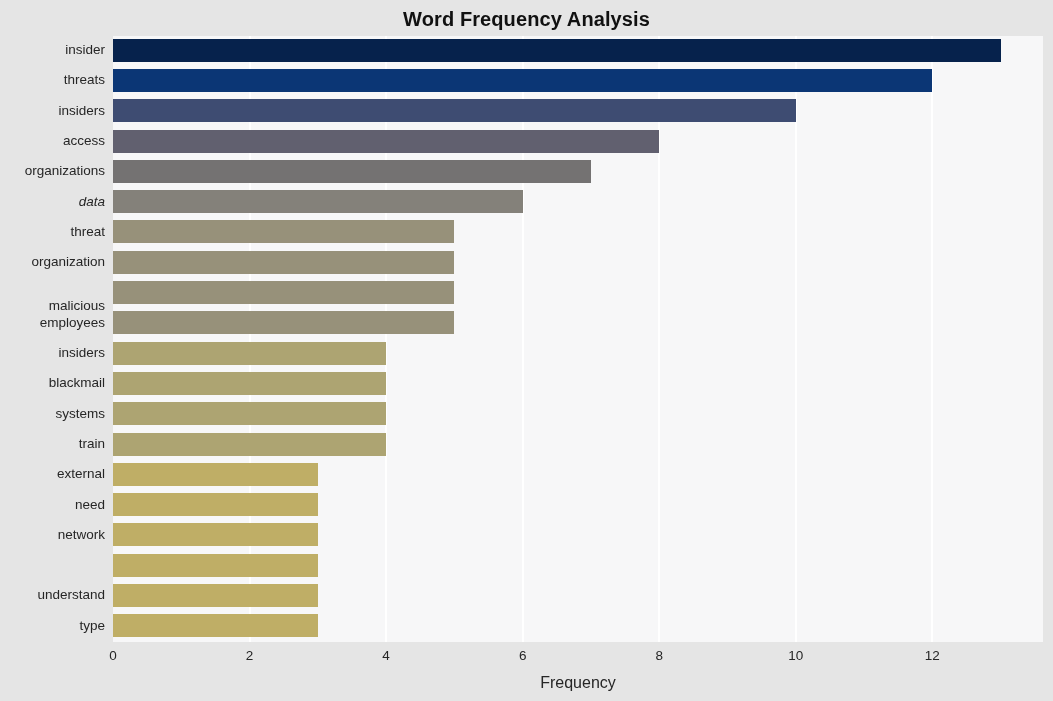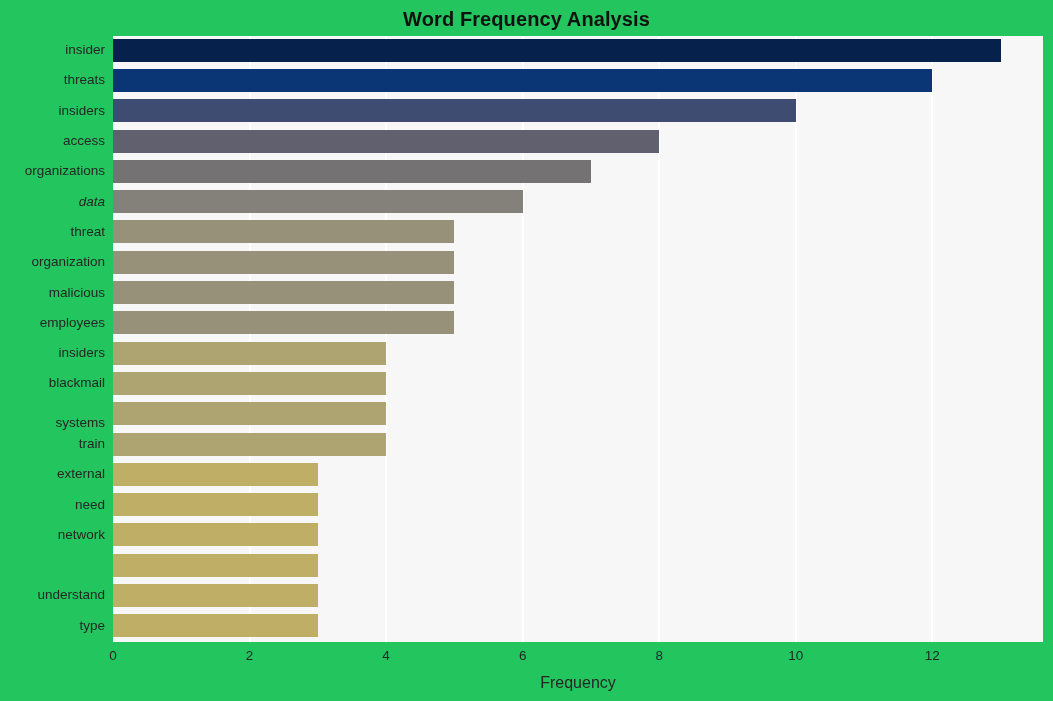--- a/index.html
+++ b/index.html
@@ -11,21 +11,21 @@
     width: 1053px;
     height: 701px;
     font-family: "Liberation Sans", sans-serif;
     overflow: hidden;
   }
 
   #chart-figure {
     position: relative;
     width: 1053px;
     height: 701px;
-    background: #22c55e;
+    background: #e5e5e5;
   }
 
   
   #chart-title {
     position: absolute;
     left: 0;
     top: 6px;
     width: 1053px;
     text-align: center;
     font-size: 20px;
@@ -205,25 +205,25 @@
 
   <div id="y-axis-labels">
       <div class="y-tick-label" style="top: 0px;">insider</div>
       <div class="y-tick-label" style="top: 30.3px;">threats</div>
       <div class="y-tick-label" style="top: 60.6px;">insiders</div>
       <div class="y-tick-label" style="top: 121.2px;">organizations</div>
       <div class="y-tick-label" style="top: 90.9px;">access</div>
       <div class="y-tick-label" style="top: 151.5px; font-style: italic;">data</div>
       <div class="y-tick-label" style="top: 181.8px;">threat</div>
       <div class="y-tick-label" style="top: 212.1px;">organization</div>
-      <div class="y-tick-label" style="top: 243px; margin-left: 48px;">malicious</div>
+      <div class="y-tick-label" style="top: 256px; margin-left: 48px;">malicious</div>
       <div class="y-tick-label" style="top: 272.7px;">employees</div>
       <div class="y-tick-label" style="top: 303px;">insiders</div>
       <div class="y-tick-label" style="top: 333.3px;">blackmail</div>
-      <div class="y-tick-label" style="top: 363.6px; margin-top: 9px;">systems</div>
+      <div class="y-tick-label" style="top: 363.6px;">systems</div>
       <div class="y-tick-label" style="top: 424.2px;">external</div>
       <div class="y-tick-label" style="top: 393.9px;">train</div>
       <div class="y-tick-label" style="top: 454.5px;">need</div>
       <div class="y-tick-label" style="top: 484.8px; padding-left: 39px;">network</div>
       <div class="y-tick-label" style="top: 545.4px; text-align: right;">understand</div>
       <div class="y-tick-label" style="top: 575.7px;">type</div>
     </div>
 
   <div id="x-axis-labels">
       <div class="x-tick-label" style="left: 113px;">0</div>

